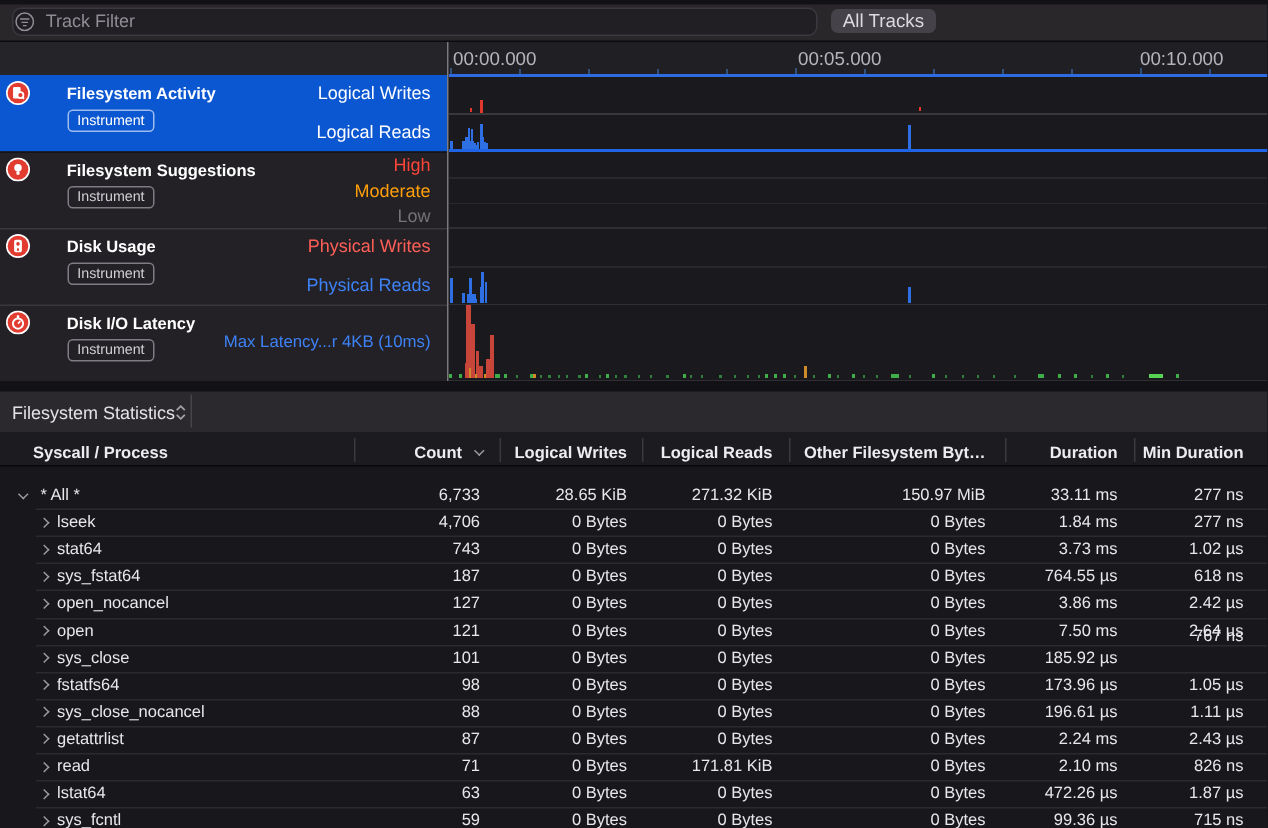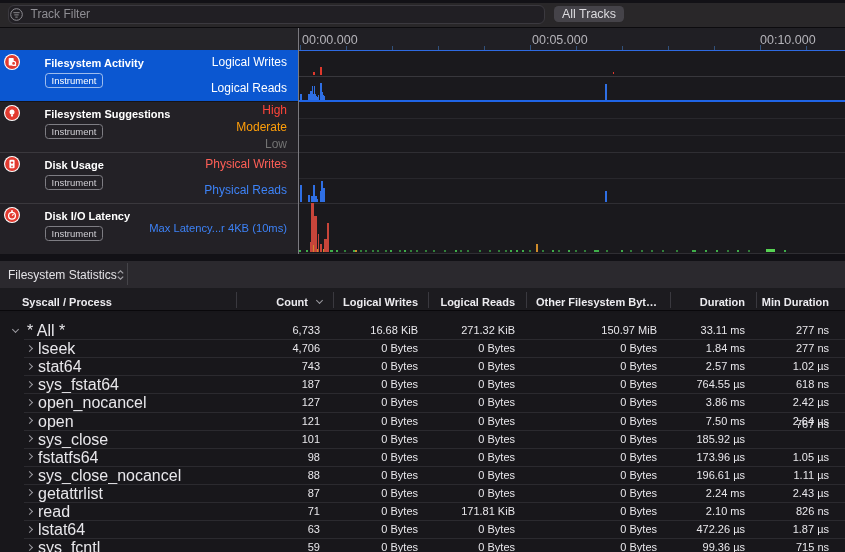--- a/index.html
+++ b/index.html
@@ -5,21 +5,21 @@
 *{margin:0;padding:0;box-sizing:border-box}
 html,body{width:845px;height:552px;overflow:hidden;background:#17161a;font-family:"Liberation Sans",sans-serif}
 .abs{position:absolute}
 body{position:relative}
 .lane-label{position:absolute;right:558px;text-align:right;font-size:12px;line-height:12px}
 .title{position:absolute;left:44.5px;font-size:11px;font-weight:bold;color:#fff;line-height:12px}
 .badge{position:absolute;left:45px;height:15px;line-height:13.5px;padding:0 5.5px;border-radius:3.5px;font-size:9.5px}
 .icon{position:absolute;left:4px;width:16px;height:16px}
 .hline{position:absolute;height:1px}
 .chev{position:absolute;width:5px;height:5px;border-right:1.5px solid #9b9aa0;border-bottom:1.5px solid #9b9aa0}
-.rowlbl{position:absolute;font-size:16px;color:#e8e7eb;line-height:11px}
+.rowlbl{position:absolute;font-size:11px;color:#e8e7eb;line-height:11px}
 .val{position:absolute;font-size:11px;color:#e8e7eb;line-height:11px;text-align:right}
 .hdrtxt{position:absolute;font-size:11px;font-weight:bold;color:#edecf0;line-height:11px;text-align:center}
 .vsep{position:absolute;width:1px;background:#3a393f}
 </style>
 </head>
 <body>
 
 <div class="abs" style="left:0;top:0;width:845px;height:3px;background:#121116"></div>
 <div class="abs" style="left:0;top:3px;width:845px;height:25px;background:#292729;border-bottom:1px solid #0c0b0e"></div>
 
@@ -257,42 +257,42 @@
 <div class="vsep" style="left:333px;top:292px;height:16px"></div>
 <div class="vsep" style="left:428px;top:292px;height:16px"></div>
 <div class="vsep" style="left:526px;top:292px;height:16px"></div>
 <div class="vsep" style="left:670px;top:292px;height:16px"></div>
 <div class="vsep" style="left:756px;top:292px;height:16px"></div>
 
 <div id="rows">
     <div class="chev" style="left:13px;top:326.5px;transform:rotate(45deg)"></div>
     <div class="rowlbl" style="left:27px;top:325.0px">* All *</div>
     <div class="val" style="right:525px;top:325.0px">6,733</div>
-    <div class="val" style="right:427px;top:325.0px">16.68 KiB</div>
+    <div class="val" style="right:427px;top:325.0px">28.65 KiB</div>
     <div class="val" style="right:330px;top:325.0px">271.32 KiB</div>
     <div class="val" style="right:188px;top:325.0px">150.97 MiB</div>
     <div class="val" style="right:100px;top:325.0px">33.11 ms</div>
     <div class="val" style="right:16px;top:325.0px">277 ns</div>
     <div class="hline" style="left:24px;top:339.1px;width:821px;background:#2b2a2f"></div>
     <div class="chev" style="left:27px;top:345.6px;transform:rotate(-45deg)"></div>
     <div class="rowlbl" style="left:38px;top:343.1px">lseek</div>
     <div class="val" style="right:525px;top:343.1px">4,706</div>
     <div class="val" style="right:427px;top:343.1px">0 Bytes</div>
     <div class="val" style="right:330px;top:343.1px">0 Bytes</div>
     <div class="val" style="right:188px;top:343.1px">0 Bytes</div>
     <div class="val" style="right:100px;top:343.1px">1.84 ms</div>
     <div class="val" style="right:16px;top:343.1px">277 ns</div>
     <div class="hline" style="left:24px;top:357.2px;width:821px;background:#2b2a2f"></div>
     <div class="chev" style="left:27px;top:363.7px;transform:rotate(-45deg)"></div>
     <div class="rowlbl" style="left:38px;top:361.2px">stat64</div>
     <div class="val" style="right:525px;top:361.2px">743</div>
     <div class="val" style="right:427px;top:361.2px">0 Bytes</div>
     <div class="val" style="right:330px;top:361.2px">0 Bytes</div>
     <div class="val" style="right:188px;top:361.2px">0 Bytes</div>
-    <div class="val" style="right:100px;top:361.2px">2.57 ms</div>
+    <div class="val" style="right:100px;top:361.2px">3.73 ms</div>
     <div class="val" style="right:16px;top:361.2px">1.02 µs</div>
     <div class="hline" style="left:24px;top:375.3px;width:821px;background:#2b2a2f"></div>
     <div class="chev" style="left:27px;top:381.8px;transform:rotate(-45deg)"></div>
     <div class="rowlbl" style="left:38px;top:379.3px">sys_fstat64</div>
     <div class="val" style="right:525px;top:379.3px">187</div>
     <div class="val" style="right:427px;top:379.3px">0 Bytes</div>
     <div class="val" style="right:330px;top:379.3px">0 Bytes</div>
     <div class="val" style="right:188px;top:379.3px">0 Bytes</div>
     <div class="val" style="right:100px;top:379.3px">764.55 µs</div>
     <div class="val" style="right:16px;top:379.3px">618 ns</div>

